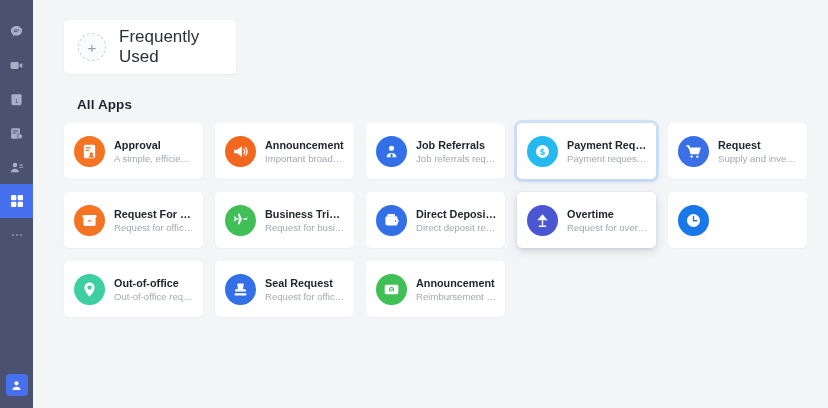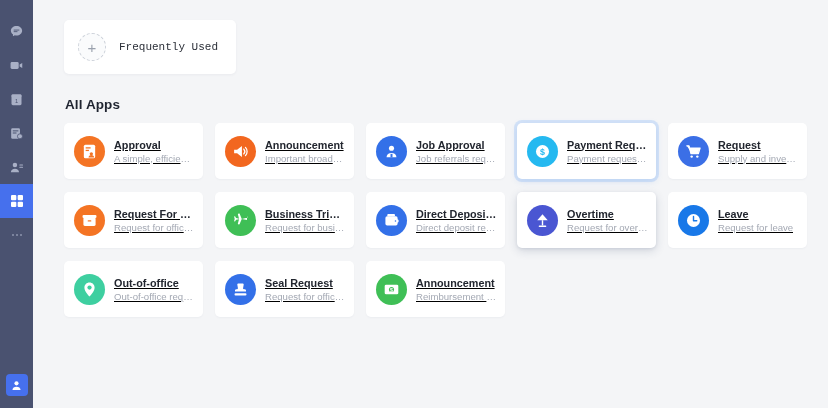--- a/index.html
+++ b/index.html
@@ -55,33 +55,32 @@
     padding-left: 14px; gap: 13px;
     box-shadow: 0 1px 3px rgba(30,40,70,0.05);
   }
   .plus-circle {
     width: 28px; height: 28px; border-radius: 50%;
     border: 1px dashed #cdd2da; background: #fafbfc;
     display: flex; align-items: center; justify-content: center;
     color: #9aa1ad; font-size: 15px; line-height: 1;
     flex: 0 0 28px;
   }
-  .freq-label { font-size: 11px; color: #2b2f38; font-family: Liberation Mono, monospace; }
+  .freq-label { font-size: 17px; color: #2b2f38; }
 
   .section-title {
-    margin: 23px 0 11px 1px;
+    margin: 23px 0 11px 13px;
     font-size: 13.5px; font-weight: bold; color: #1f2430;
     letter-spacing: 0.1px;
   }
 
   .grid {
     display: grid;
     grid-template-columns: repeat(5, 139px);
     gap: 13px 12px;
-    text-decoration: underline;
   }
   .app-card {
     height: 56px; background: #ffffff; border-radius: 5px;
     display: flex; align-items: center;
     padding: 0 8px 0 10px; gap: 9px;
     box-shadow: 0 1px 2px rgba(30,40,70,0.04);
     overflow: hidden;
   }
   .app-card.highlight {
     box-shadow: 0 0 0 3px rgba(140,185,250,0.30), 0 2px 7px rgba(80,130,220,0.22);
@@ -235,21 +234,21 @@
         </div>
         <div class="app-card">
           <div class="app-icon" style="background: rgb(51, 112, 232);">
             <svg width="17" height="17" viewBox="0 0 24 24" fill="#fff">
               <circle cx="12" cy="7.4" r="3.6"></circle>
               <path d="M5 20.2c0-3.9 3.1-6.1 7-6.1s7 2.2 7 6.1z"></path>
               <rect x="10.6" y="15.4" width="2.8" height="4.8" fill="#3370e8"></rect>
             </svg>
           </div>
           <div class="app-text">
-            <div class="app-name">Job Approval</div>
+            <div class="app-name">Job Referrals</div>
             <div class="app-desc">Job referrals request</div>
           </div>
         </div>
         <div class="app-card highlight">
           <div class="app-icon" style="background: rgb(37, 185, 240);">
             <svg width="17" height="17" viewBox="0 0 24 24" fill="#fff">
               <circle cx="12" cy="12" r="9.2"></circle>
               <text x="12" y="16.6" font-size="12.5" font-weight="bold" font-family="Liberation Sans, sans-serif" text-anchor="middle" fill="#25b9f0">$</text>
             </svg>
           </div>
@@ -323,24 +322,20 @@
             <div class="app-desc">Request for overtime</div>
           </div>
         </div>
         <div class="app-card">
           <div class="app-icon" style="background: rgb(24, 120, 232);">
             <svg width="17" height="17" viewBox="0 0 24 24" fill="#fff">
               <circle cx="12" cy="12" r="9.2"></circle>
               <path d="M12 6.4v6h4.6" stroke="#1878e8" stroke-width="2" fill="none" stroke-linecap="round" stroke-linejoin="round"></path>
             </svg>
           </div>
-          <div class="app-text">
-            <div class="app-name">Leave</div>
-            <div class="app-desc">Request for leave</div>
-          </div>
         </div>
         <div class="app-card">
           <div class="app-icon" style="background: rgb(62, 207, 160);">
             <svg width="17" height="17" viewBox="0 0 24 24" fill="#fff">
               <path d="M12 2.2c-4 0-7.2 3.2-7.2 7.2 0 5.4 7.2 12.4 7.2 12.4s7.2-7 7.2-12.4c0-4-3.2-7.2-7.2-7.2z"></path>
               <circle cx="12" cy="9.2" r="3" fill="#3ecfa0"></circle>
             </svg>
           </div>
           <div class="app-text">
             <div class="app-name">Out-of-office</div>

